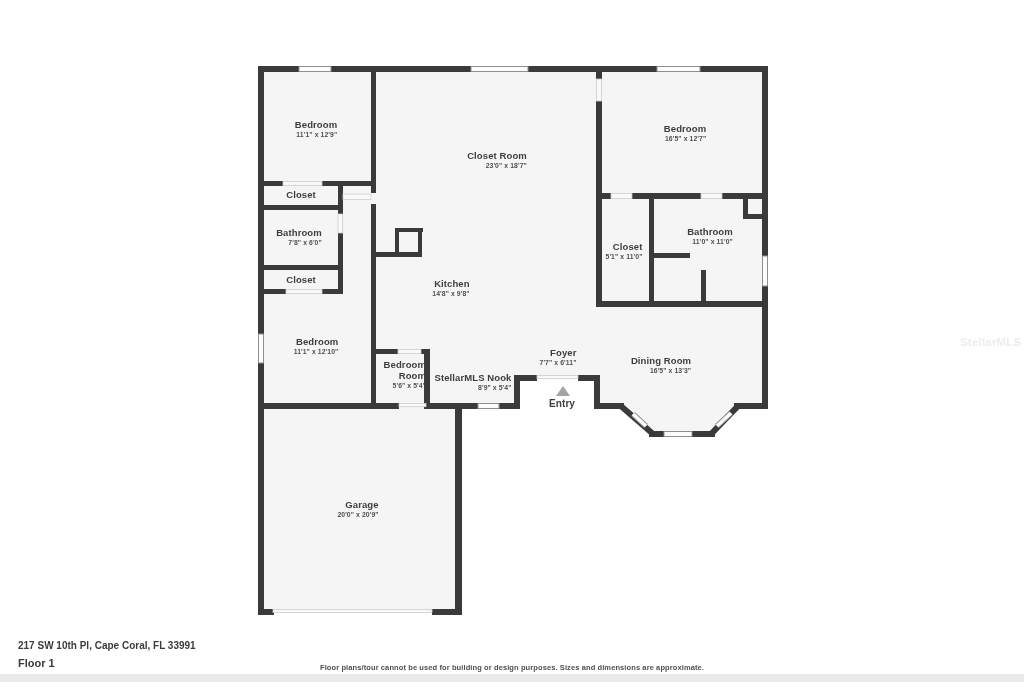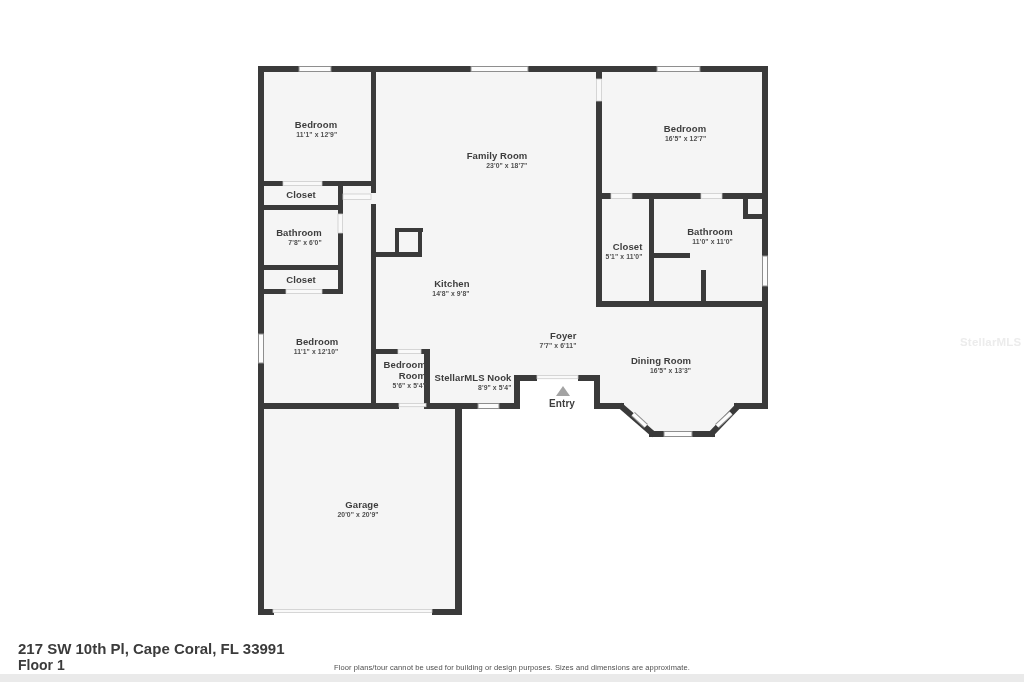--- a/index.html
+++ b/index.html
@@ -20,25 +20,25 @@
     pointer-events:none;
   }
   .room-label.wrap{white-space:normal;width:52px;}
   .room-name{font-size:9.5px;font-weight:bold;line-height:1.18;letter-spacing:.1px;}
   .room-dims{font-size:6.8px;font-weight:bold;color:#4f4f4f;margin-top:1px;letter-spacing:.1px;}
   .entry-label .room-name{font-size:10px;}
   .watermark{
     position:absolute;left:960px;top:336px;
     font-size:11.5px;font-weight:bold;color:#ececec;letter-spacing:.2px;
   }
-  .address{position:absolute;left:18px;top:640px;font-size:15px;font-weight:bold;color:#3b3b3b;}
-  .floor-label{position:absolute;left:18px;top:657px;font-size:14px;font-weight:bold;color:#3b3b3b;}
+  .address{position:absolute;left:18px;top:640px;font-size:10px;font-weight:bold;color:#3b3b3b;}
+  .floor-label{position:absolute;left:18px;top:657px;font-size:11px;font-weight:bold;color:#3b3b3b;}
   .disclaimer{
     position:absolute;left:0;top:663px;width:100%;
-    text-align:center;font-size:7.5px;font-weight:normal;color:#4f4f4f;letter-spacing:.1px;
+    text-align:center;font-size:7.5px;font-weight:bold;color:#4f4f4f;letter-spacing:.1px;
   }
   .bottom-strip{position:absolute;left:0;bottom:0;width:100%;height:8px;background:#eaeaea;}
 </style>
 </head>
 <body>
 
 <div class="page">
 
   <svg class="plan-svg" width="1024" height="682" viewBox="0 0 1024 682">
 
@@ -145,36 +145,36 @@
     <div class="room-dims">7'8" x 6'0"</div>
   </div>
   <div class="room-label" style="left:301px;top:274px">
     <div class="room-name">Closet</div>
   </div>
   <div class="room-label" style="left:316px;top:336px">
     <div class="room-name">Bedroom</div>
     <div class="room-dims">11'1" x 12'10"</div>
   </div>
   <div class="room-label" style="left:497px;top:150px">
-    <div class="room-name">Family Room</div>
+    <div class="room-name">Closet Room</div>
     <div class="room-dims">23'0" x 18'7"</div>
   </div>
   <div class="room-label" style="left:451px;top:278px">
     <div class="room-name">Kitchen</div>
     <div class="room-dims">14'8" x 9'8"</div>
   </div>
   <div class="room-label wrap" style="left:400px;top:359px">
     <div class="room-name">Bedroom Room</div>
     <div class="room-dims">5'6" x 5'4"</div>
   </div>
   <div class="room-label" style="left:473px;top:372px">
     <div class="room-name">StellarMLS Nook</div>
     <div class="room-dims">8'9" x 5'4"</div>
   </div>
-  <div class="room-label" style="left:558px;top:330px">
+  <div class="room-label" style="left:558px;top:347px">
     <div class="room-name">Foyer</div>
     <div class="room-dims">7'7" x 6'11"</div>
   </div>
   <div class="room-label entry-label" style="left:562px;top:398px">
     <div class="room-name">Entry</div>
   </div>
   <div class="room-label" style="left:661px;top:355px">
     <div class="room-name">Dining Room</div>
     <div class="room-dims">16'5" x 13'3"</div>
   </div>

